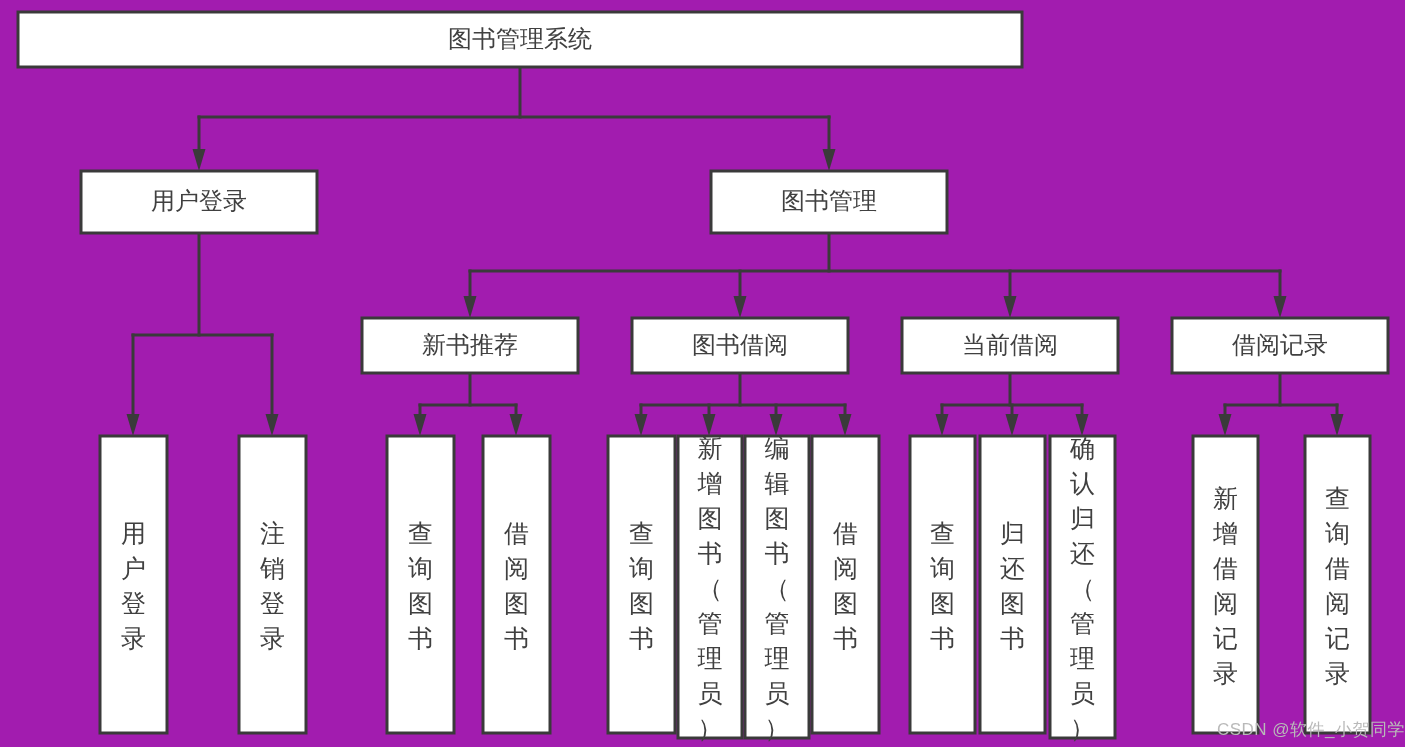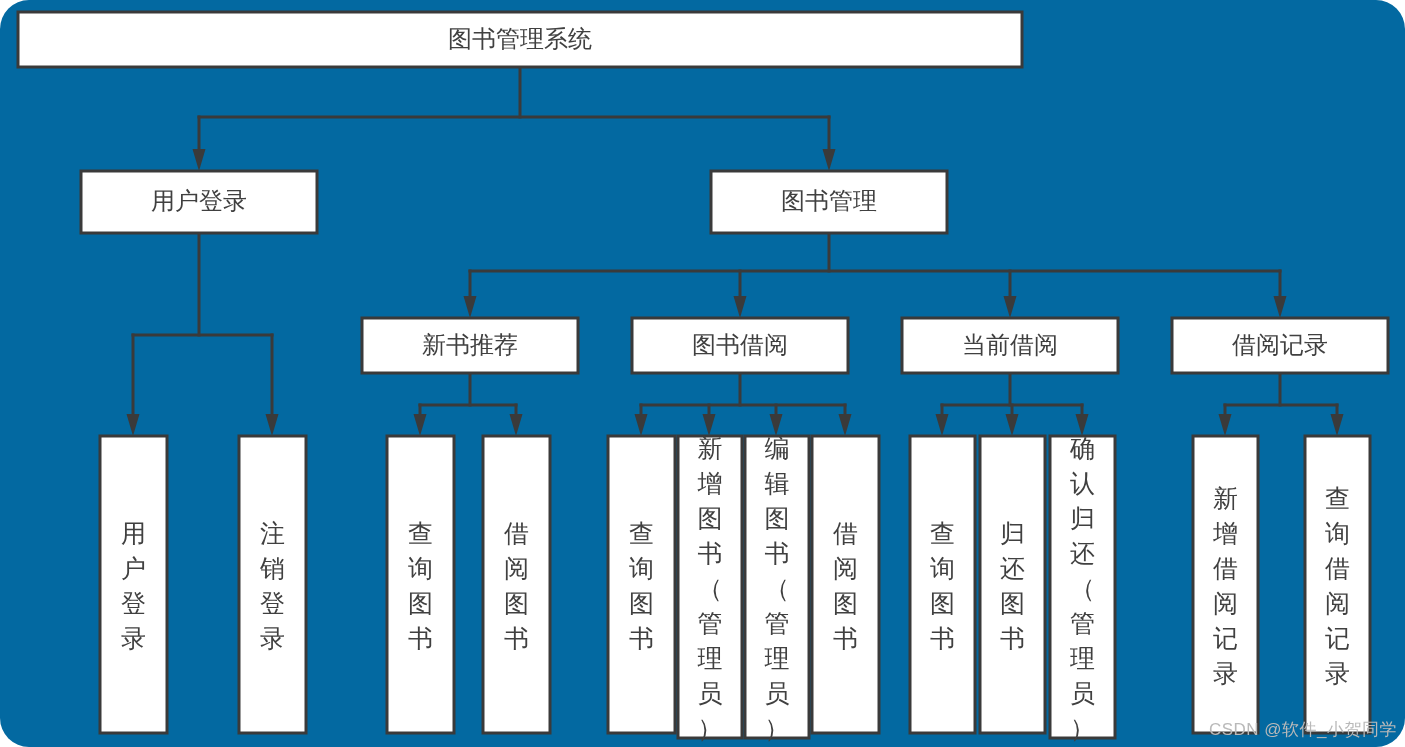--- a/index.html
+++ b/index.html
@@ -10,22 +10,21 @@
   body {
     width: 1405px;
     height: 747px;
     font-family: "Liberation Sans", "DejaVu Sans", sans-serif;
     overflow: hidden;
   }
   #diagram-root {
     position: relative;
     width: 1405px;
     height: 747px;
-    background: #0369a1;
-    border-radius: 29px;
+    background: #a21caf;
   }
   svg.diagram-canvas {
     position: absolute;
     left: 0;
     top: 0;
     width: 1405px;
     height: 747px;
   }
   .node-box {
     fill: #ffffff;
@@ -50,21 +49,21 @@
     dominant-baseline: middle;
   }
   .node-label-v {
     fill: #404040;
     font-family: "Liberation Sans", "DejaVu Sans", sans-serif;
     font-size: 25px;
     text-anchor: middle;
   }
   .watermark {
     position: absolute;
-    right: 8px;
+    right: 0;
     bottom: 6px;
     font-family: "Liberation Sans", "DejaVu Sans", sans-serif;
     font-size: 17px;
     color: #b9b9b9;
     white-space: nowrap;
     letter-spacing: 0.5px;
   }
 </style>
 </head>
 <body>

